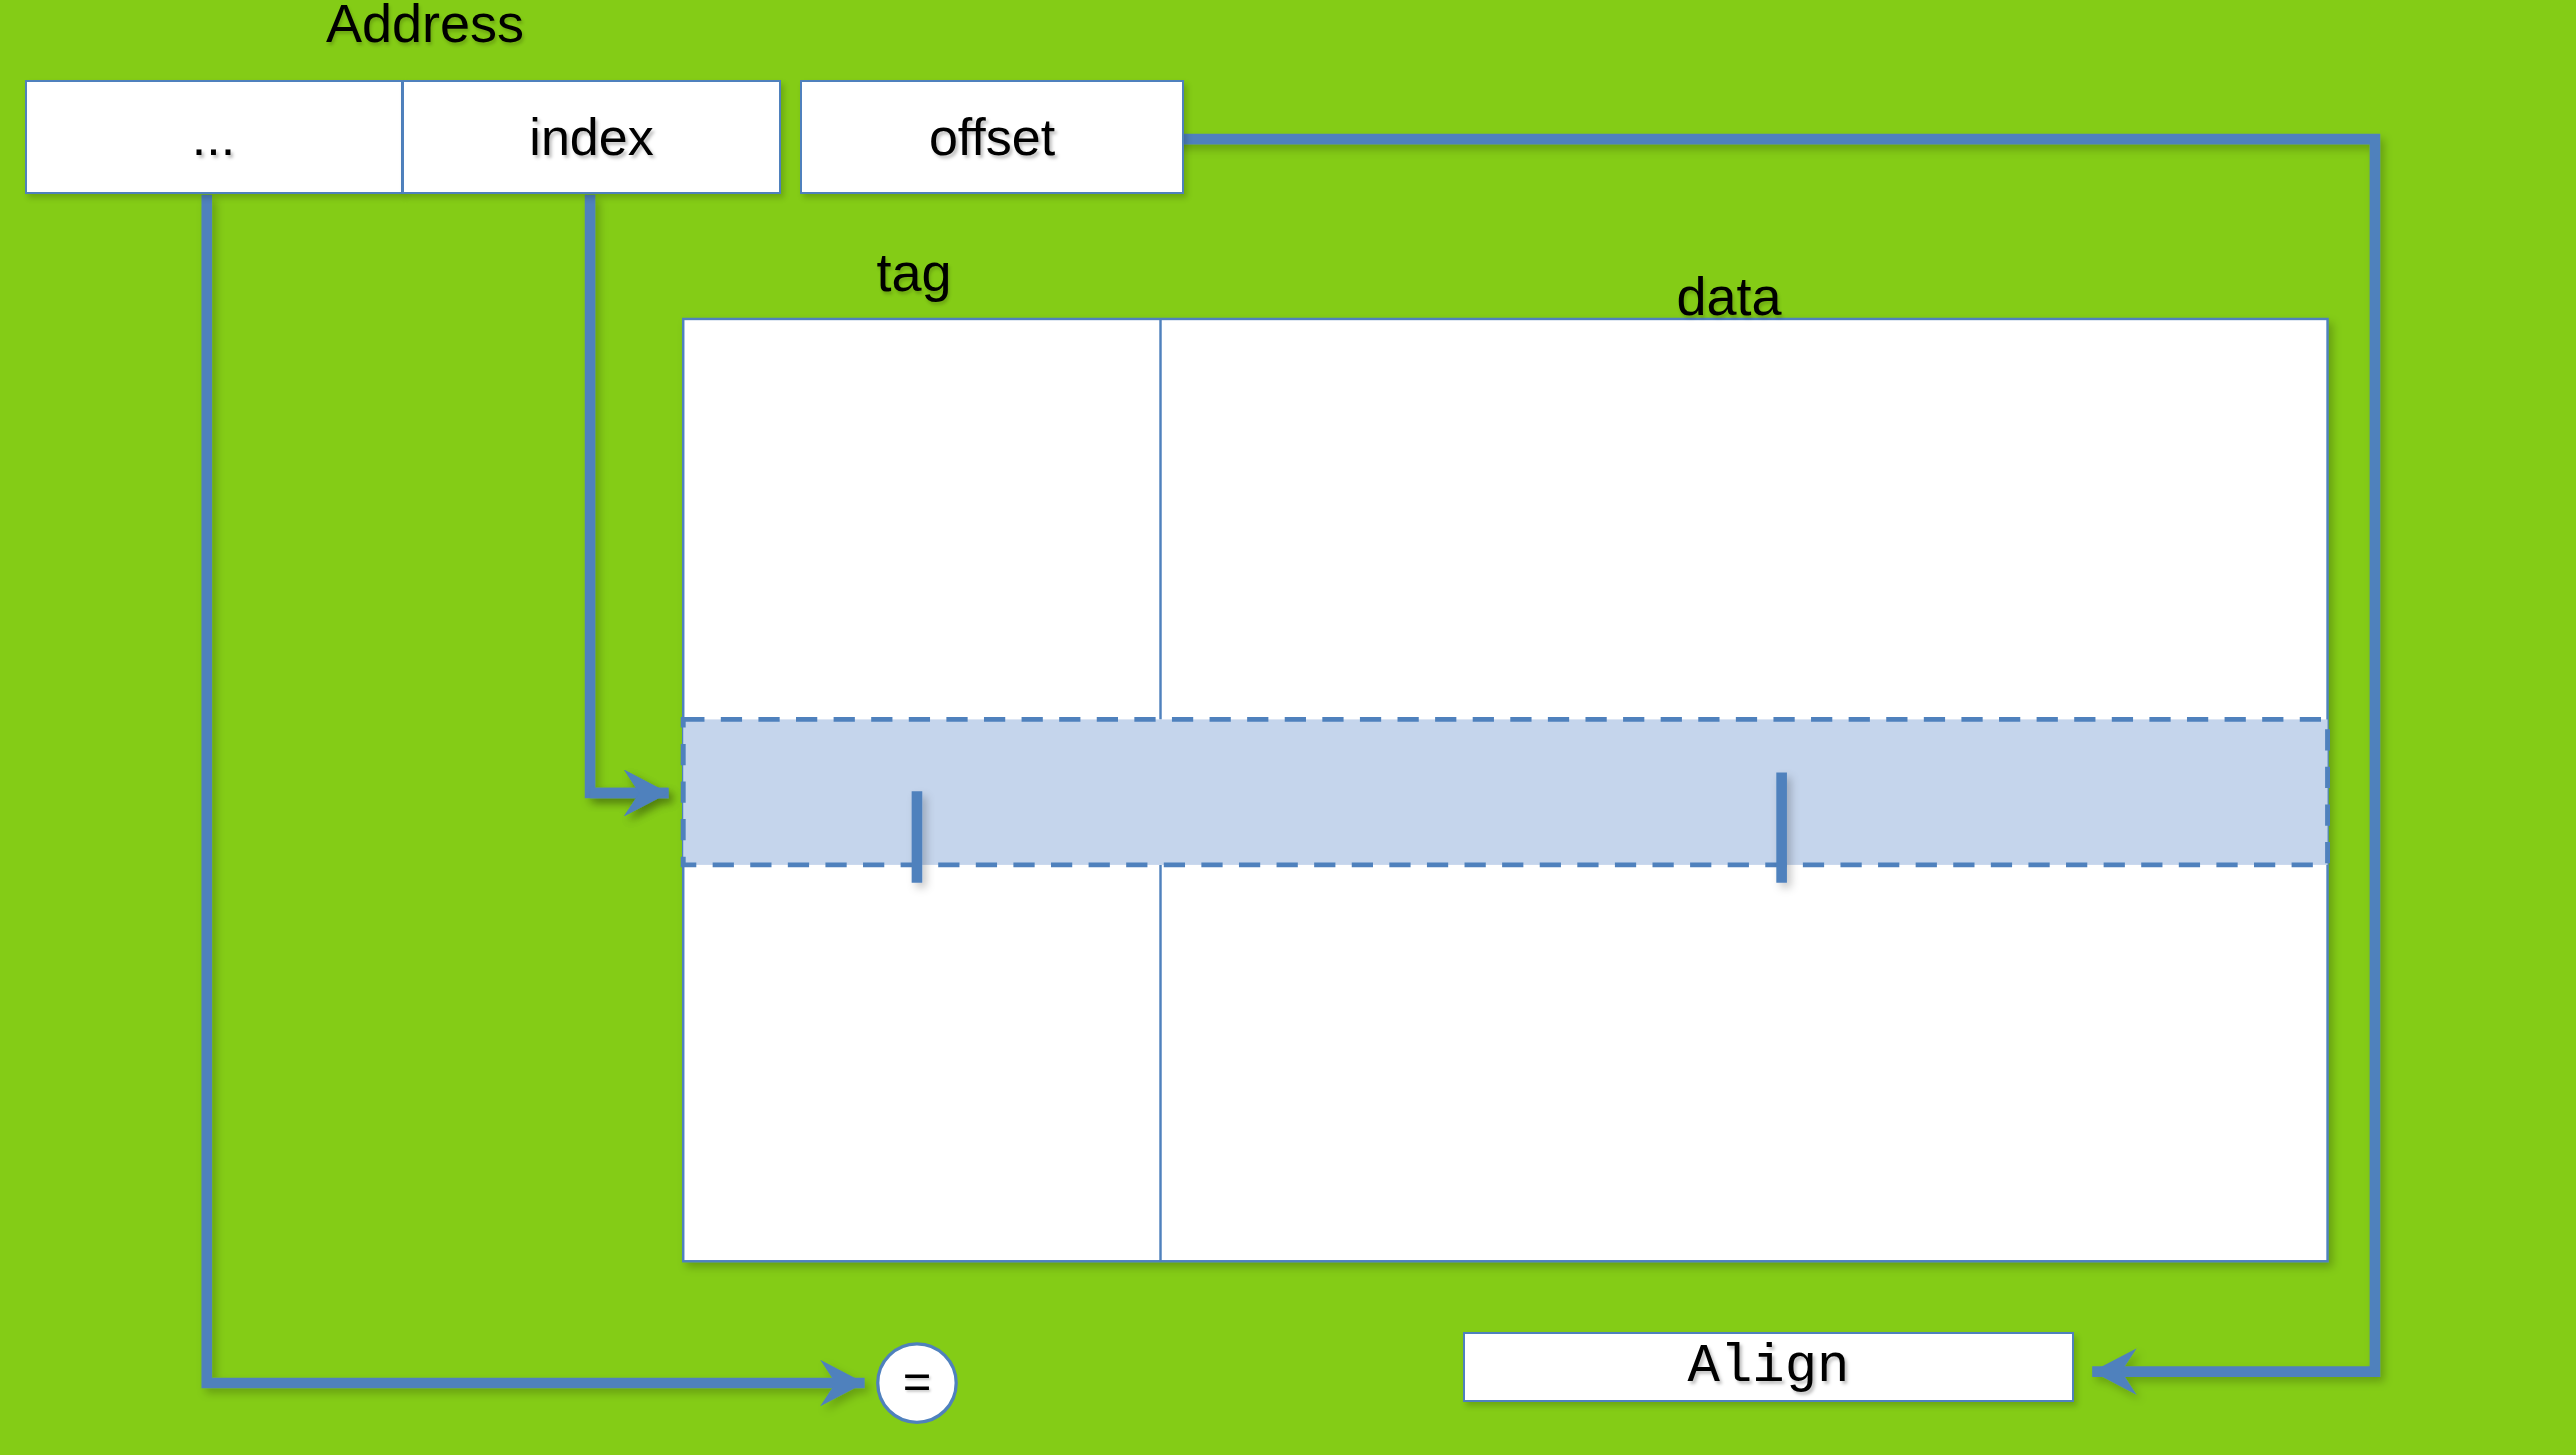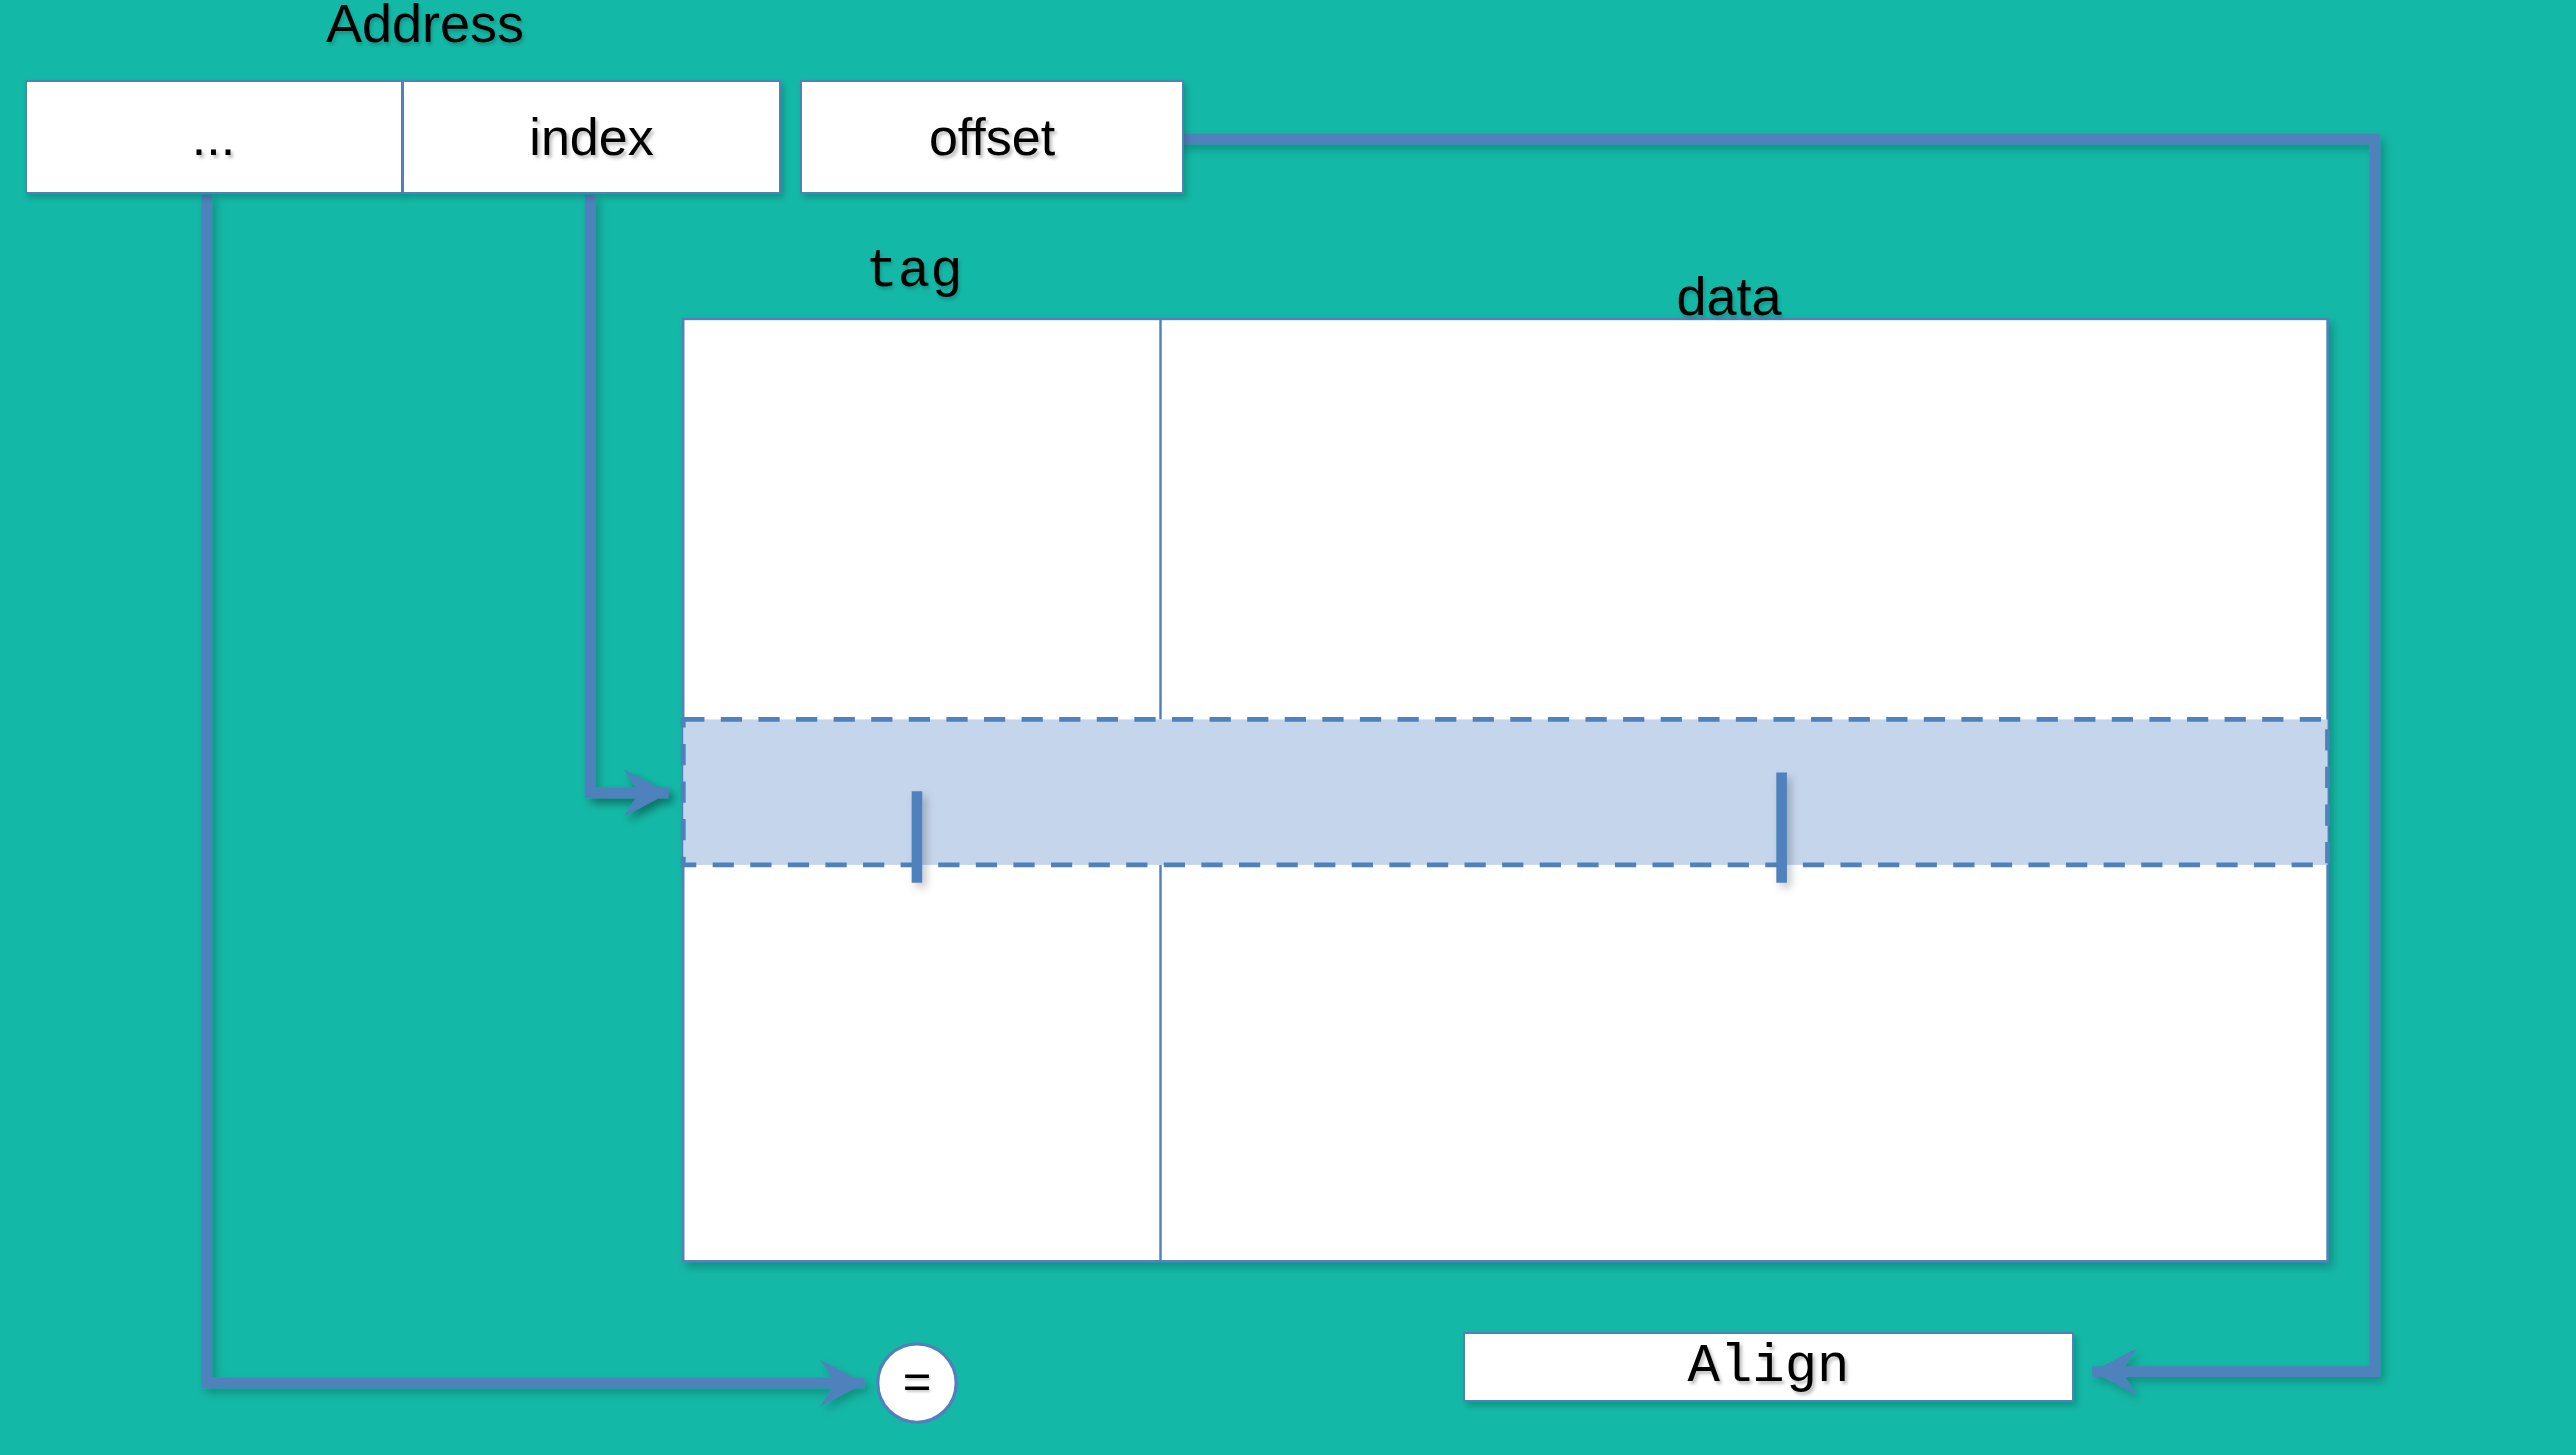--- a/index.html
+++ b/index.html
@@ -8,21 +8,21 @@
     padding: 0;
     background: #ffffff;
   }
   body {
     font-family: "Liberation Sans", sans-serif;
   }
   #canvas {
     position: relative;
     width: 2576px;
     height: 1456px;
-    background: #14b8a6;
+    background: #84cc16;
     overflow: hidden;
   }
   .svg-layer {
     position: absolute;
     left: 0;
     top: 0;
     width: 2576px;
     height: 1456px;
   }
   .box {
@@ -146,21 +146,21 @@
   </div>
 
   <div class="box" style="left:402px; top:80px; width:379px; height:114px;">
     <span class="addr-seg-text">index</span>
   </div>
 
   <div class="box" style="left:800px; top:80px; width:384px; height:114px;">
     <span class="addr-seg-text">offset</span>
   </div>
 
-  <div class="hdr-label" style="left:783px; top:245px; width:262px;font-family:Liberation Mono, monospace;">tag</div>
+  <div class="hdr-label" style="left:783px; top:245px; width:262px;">tag</div>
 
   <div class="hdr-label" style="left:1598px; top:245px; width:262px;margin-top:24px;">data</div>
 
   <svg class="svg-layer" viewBox="0 0 3152 1781" xmlns="http://www.w3.org/2000/svg">
     <circle cx="1122" cy="1692" r="48" fill="#ffffff" stroke="#4f81bd" stroke-width="4"></circle>
   </svg>
   <div class="eq-text" style="left:917px; top:1383px; transform:translate(-50%,-54%);">=</div>
 
   <div class="box" style="left:1463px; top:1332px; width:611px; height:70px; border-width:2.5px;">
     <span class="align-text">Align</span>

